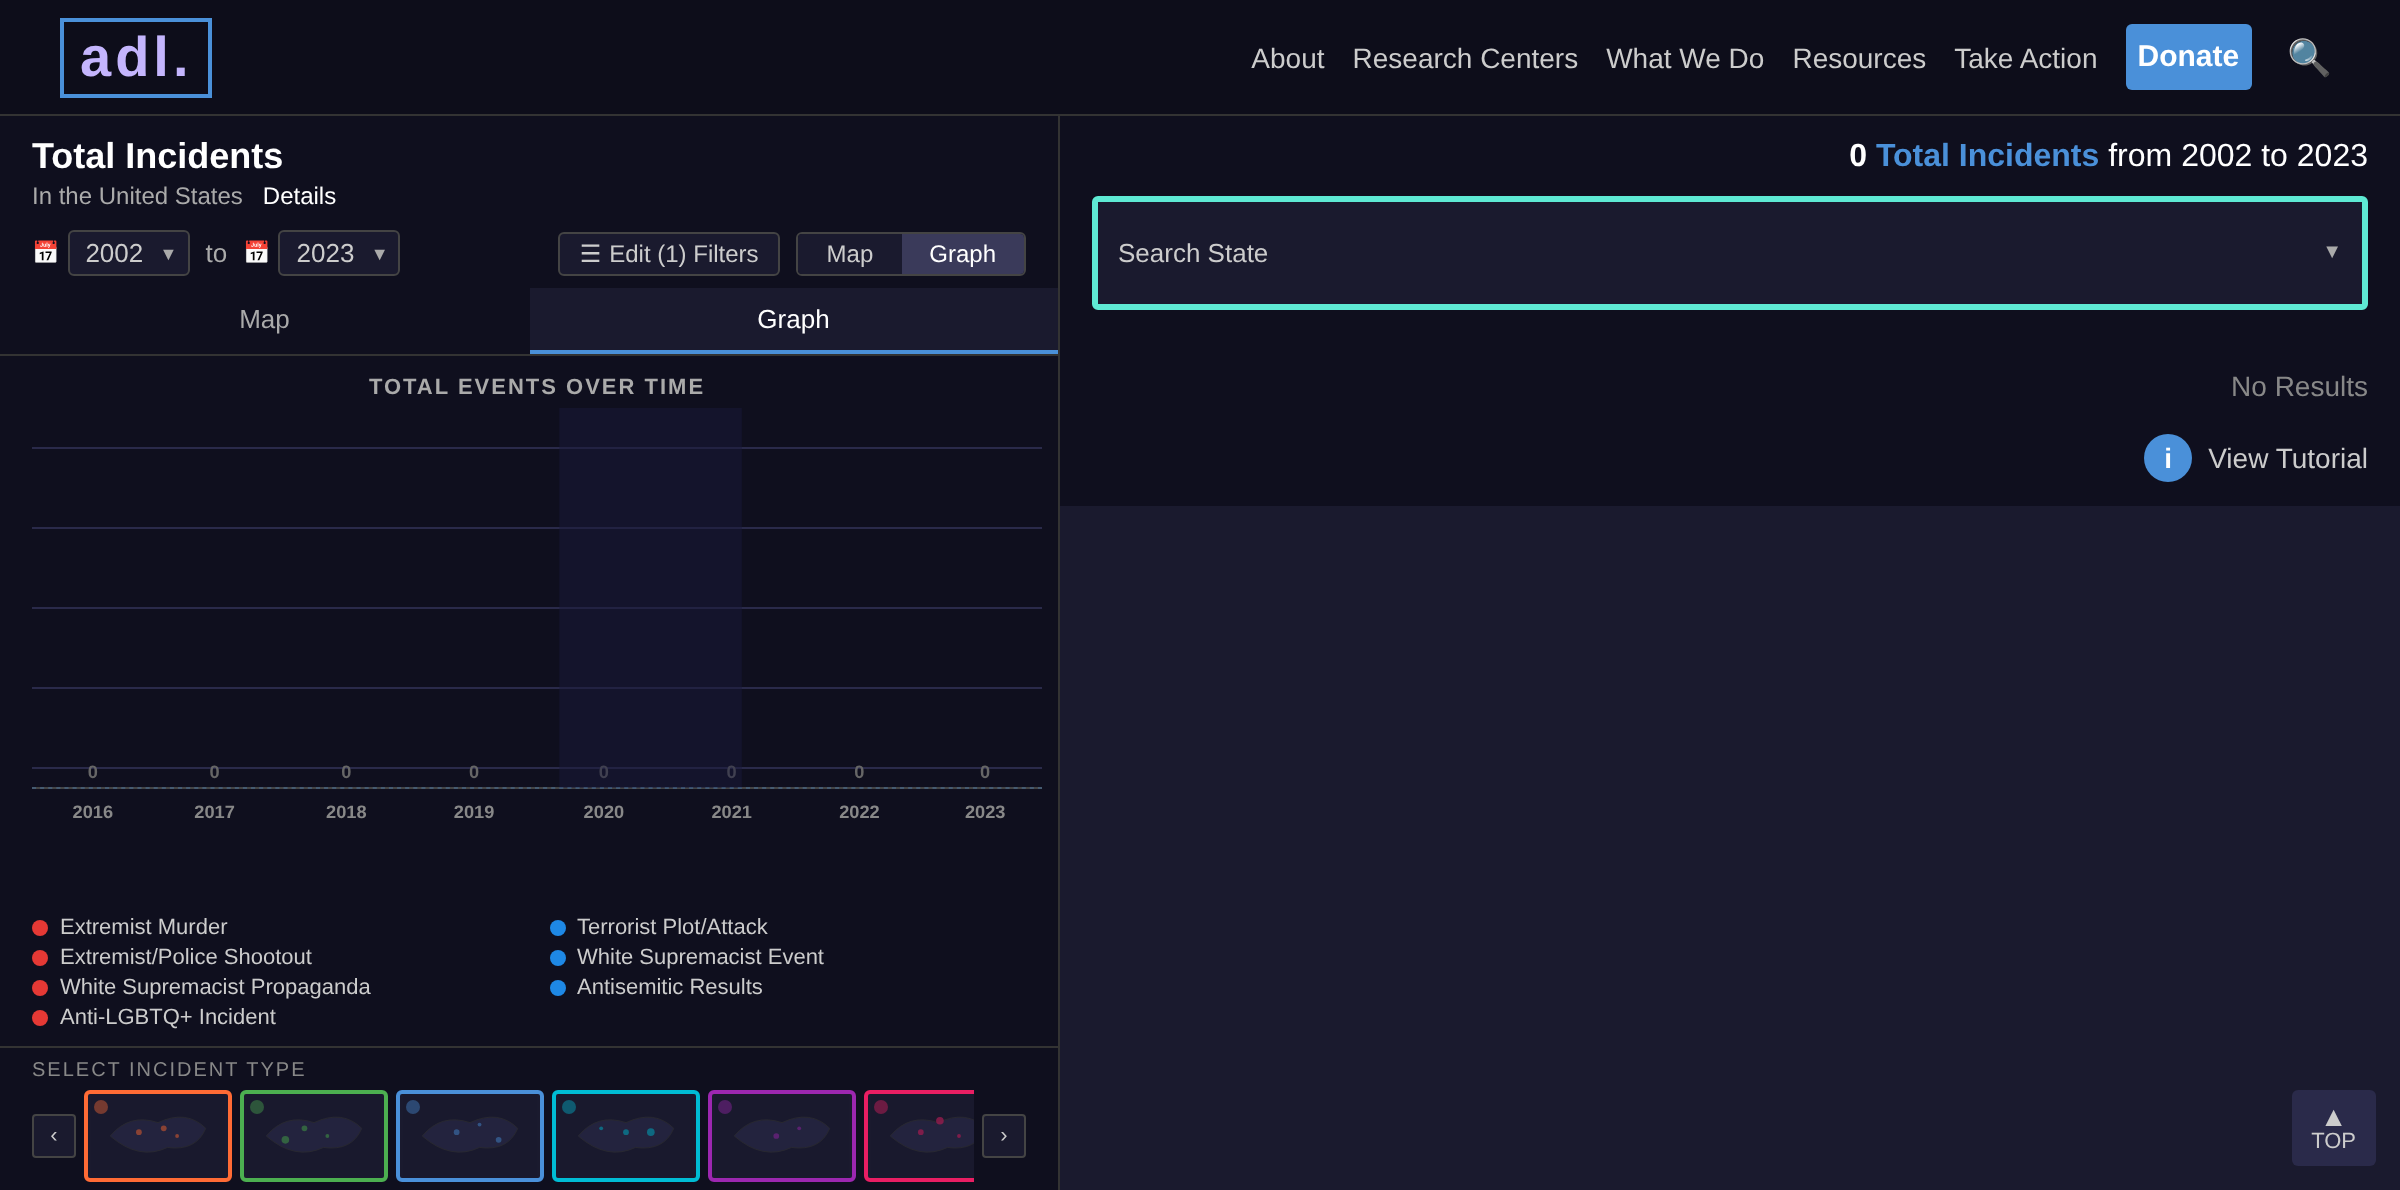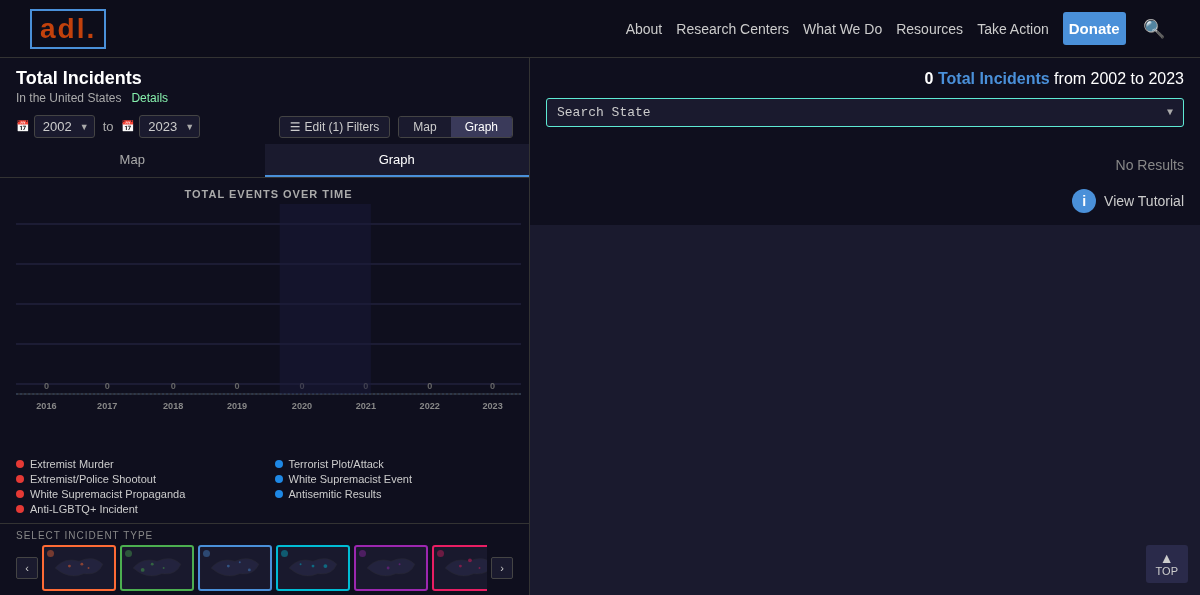--- a/index.html
+++ b/index.html
@@ -23,21 +23,21 @@
       padding: 0 30px;
       border-bottom: 1px solid #333;
     }
     .logo {
       display: flex;
       align-items: center;
     }
     .logo-text {
       font-size: 28px;
       font-weight: bold;
-      color: #c2410c;
+      color: #c4b5fd;
       letter-spacing: 2px;
       border: 2px solid #4a90d9;
       padding: 2px 8px;
     }
     .nav {
       display: flex;
       align-items: center;
       gap: 14px;
     }
     .nav-item {
@@ -89,21 +89,21 @@
       font-size: 18px;
       font-weight: bold;
       color: #fff;
     }
     .subtitle {
       font-size: 12px;
       color: #aaa;
       margin-top: 2px;
     }
     .details-link {
-      color: #86efac;
+      color: #ffffff;
       cursor: pointer;
     }
 
     
     .controls-bar {
       display: flex;
       align-items: center;
       justify-content: space-between;
       padding: 6px 16px;
     }
@@ -338,31 +338,30 @@
     .results-title .keyword {
       color: #4a90d9;
       font-weight: bold;
     }
     .results-title .year-range-text {
       color: #fff;
     }
     .state-search {
       width: 100%;
       background: #1a1a2e;
-      border: 1px solid #5eead4;
-      color: #ccc;
-      padding: 6px 10px;
+      border: 3px solid #5eead4;
+      color: #ccc;
+      padding: 18px 10px;
       font-size: 13px;
       border-radius: 3px;
       margin-bottom: 10px;
       display: flex;
       align-items: center;
       justify-content: space-between;
       cursor: pointer;
-      font-family: Liberation Mono, monospace;
     }
     .state-search-arrow {
       color: #aaa;
       font-size: 10px;
     }
     .no-results {
       color: #888;
       font-size: 14px;
       margin-top: 20px;
       text-align: center;

